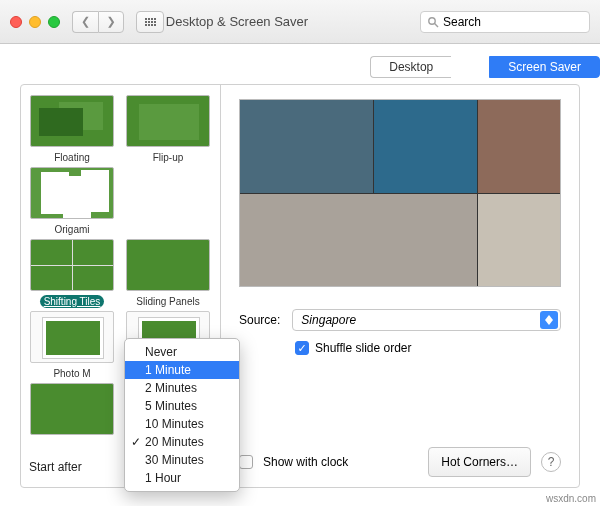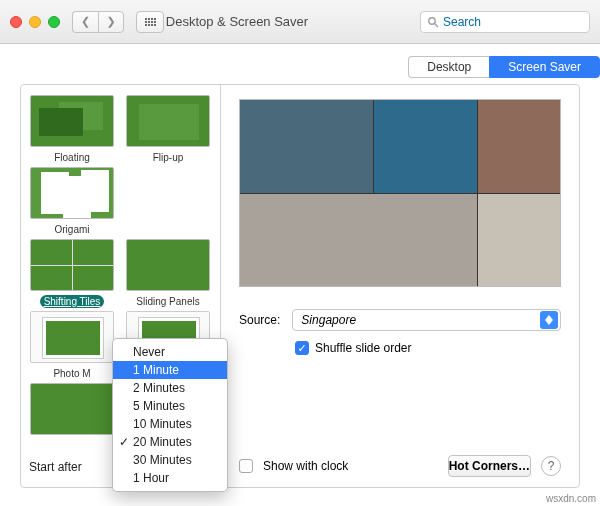--- a/index.html
+++ b/index.html
@@ -11,27 +11,27 @@
 .dot.yellow { background:#ffbd2e; border:1px solid #e0a123; }
 .dot.green { background:#28c940; border:1px solid #1fa430; }
 .navbtns { display:flex; }
 .navbtn { width:26px; height:22px; background:linear-gradient(#fcfcfc,#f0f0f0); border:1px solid #c3c3c3; display:flex; align-items:center; justify-content:center; font-size:11px; color:#8a8a8a; }
 .navbtn:first-child { border-radius:4px 0 0 4px; border-right:none; }
 .navbtn:last-child { border-radius:0 4px 4px 0; }
 .gridbtn { width:28px; height:22px; background:linear-gradient(#fcfcfc,#f0f0f0); border:1px solid #c3c3c3; border-radius:4px; display:flex; align-items:center; justify-content:center; margin-left:4px; }
 .gridicon { display:grid; grid-template-columns:repeat(4,2px); grid-template-rows:repeat(3,2px); gap:1px; }
 .gridicon span { background:#6a6a6a; }
 .title { flex:1; text-align:center; font-size:13px; color:#4a4a4a; font-weight:500; margin-left:-110px; }
-.search { width:170px; height:22px; background:#fff; border:1px solid #cfcfcf; border-radius:4px; display:flex; align-items:center; padding:0 6px; gap:4px; color:#0369a1; font-size:12px; }
+.search { width:170px; height:22px; background:#fff; border:1px solid #cfcfcf; border-radius:4px; display:flex; align-items:center; padding:0 6px; gap:4px; color:#000000; font-size:12px; }
 .searchicon svg { display:block; }
 .segctrl { display:flex; justify-content:flex-end; margin-top:12px;padding-left:14px; }
 .seg { height:22px; padding:0 18px; font-size:12px; display:flex; align-items:center; border:1px solid #c3c3c3; background:#fff; color:#333; }
 .seg:first-child { border-radius:4px 0 0 4px; border-right:none; }
 .seg:last-child { border-radius:0 4px 4px 0; }
-.seg.active { background:#2f7cf6; border-color:#2f7cf6; color:#fff; }
+.seg.active { background:#2f7cf6; border-color:#2f7cf6; color:#fff;margin-left:38px; }
 .panel { position:absolute; left:20px; right:20px; top:84px; bottom:18px; background:#fff; border:1px solid #d0d0d0; border-radius:4px; display:flex; }
 .left { width:200px; border-right:1px solid #d0d0d0; padding:10px 8px 0 8px; display:flex; flex-direction:column; }
 .savers { flex:1; overflow:hidden; }
 .srow { display:flex; gap:10px; margin-bottom:2px; }
 .sitem { width:86px; text-align:center; }
 .thumb { width:84px; height:52px; background:#4a8c2f; border:1px solid #bbb; border-radius:2px; margin:0 auto; position:relative; overflow:hidden; }
 .lbl { font-size:10px; color:#333; margin-top:2px; display:inline-block; padding:1px 4px; border-radius:7px; }
 .lbl.sel { background:#0f766e; color:#fff;text-decoration:underline; }
 .thumb.float::before { content:""; position:absolute; width:44px; height:28px; background:#2f6a1f; top:12px; left:8px; box-shadow:20px -6px 0 #5a9a3f; }
 .thumb.flip::before { content:""; position:absolute; width:60px; height:36px; background:#5a9a3f; top:8px; left:12px; }
@@ -56,23 +56,23 @@
 .preview .d { background:#a9a29a; grid-column:1/3; }
 .preview .e { background:#c7c0b4; }
 .srcrow { display:flex; align-items:center; gap:12px; margin-top:22px; font-size:12px; }
 .srcselect { flex:1; height:22px; background:#fff; border:1px solid #c8c8c8; border-radius:4px; display:flex; align-items:center; justify-content:space-between; padding:0 2px 0 8px; font-size:12px;font-style:italic; }
 .endcap { width:18px; height:18px; background:#3b8cff; border-radius:3px; display:flex; flex-direction:column; align-items:center; justify-content:center; gap:0; }
 .endcap svg { display:block; }
 .chkrow { display:flex; align-items:center; gap:6px; margin-top:10px; font-size:12px; padding-left:56px; }
 .chk { width:14px; height:14px; border:1px solid #aaa; border-radius:3px; display:flex; align-items:center; justify-content:center; }
 .chk.on { background:#2f7cf6; border-color:#2f7cf6; color:#fff; font-size:11px; }
 .botrow { margin-top:auto; display:flex; align-items:center; gap:10px; font-size:12px; padding-top:8px; }
-.hotbtn { height:22px; padding:0 0; background:linear-gradient(#fcfcfc,#efefef); border:1px solid #c3c3c3; border-radius:4px; font-size:12px;font-weight:bold; }
+.hotbtn { height:30px; padding:0 12px; background:linear-gradient(#fcfcfc,#efefef); border:1px solid #c3c3c3; border-radius:4px; font-size:12px; }
 .help { width:20px; height:20px; border:1px solid #bbb; border-radius:50%; display:flex; align-items:center; justify-content:center; color:#666; font-size:12px; }
-.menu { position:absolute; left:112px; top:338px; width:116px; background:#fff; border:1px solid #bcbcbc; border-radius:5px; box-shadow:0 6px 18px rgba(0,0,0,.25); padding:4px 0; z-index:50; }
+.menu { position:absolute; left:124px; top:338px; width:116px; background:#fff; border:1px solid #bcbcbc; border-radius:5px; box-shadow:0 6px 18px rgba(0,0,0,.25); padding:4px 0; z-index:50; }
 .mitem { font-size:12px; padding:2px 18px 2px 20px; position:relative; color:#222; }
 .mitem.sel { background:#2f7cf6; color:#fff; }
 .mitem .chkmark { position:absolute; left:6px; }
 .watermark { position:absolute; right:4px; bottom:2px; font-size:10px; color:#888; }
 </style>
 </head>
 <body>
 
 <div class="titlebar">
   <div class="traffic">

